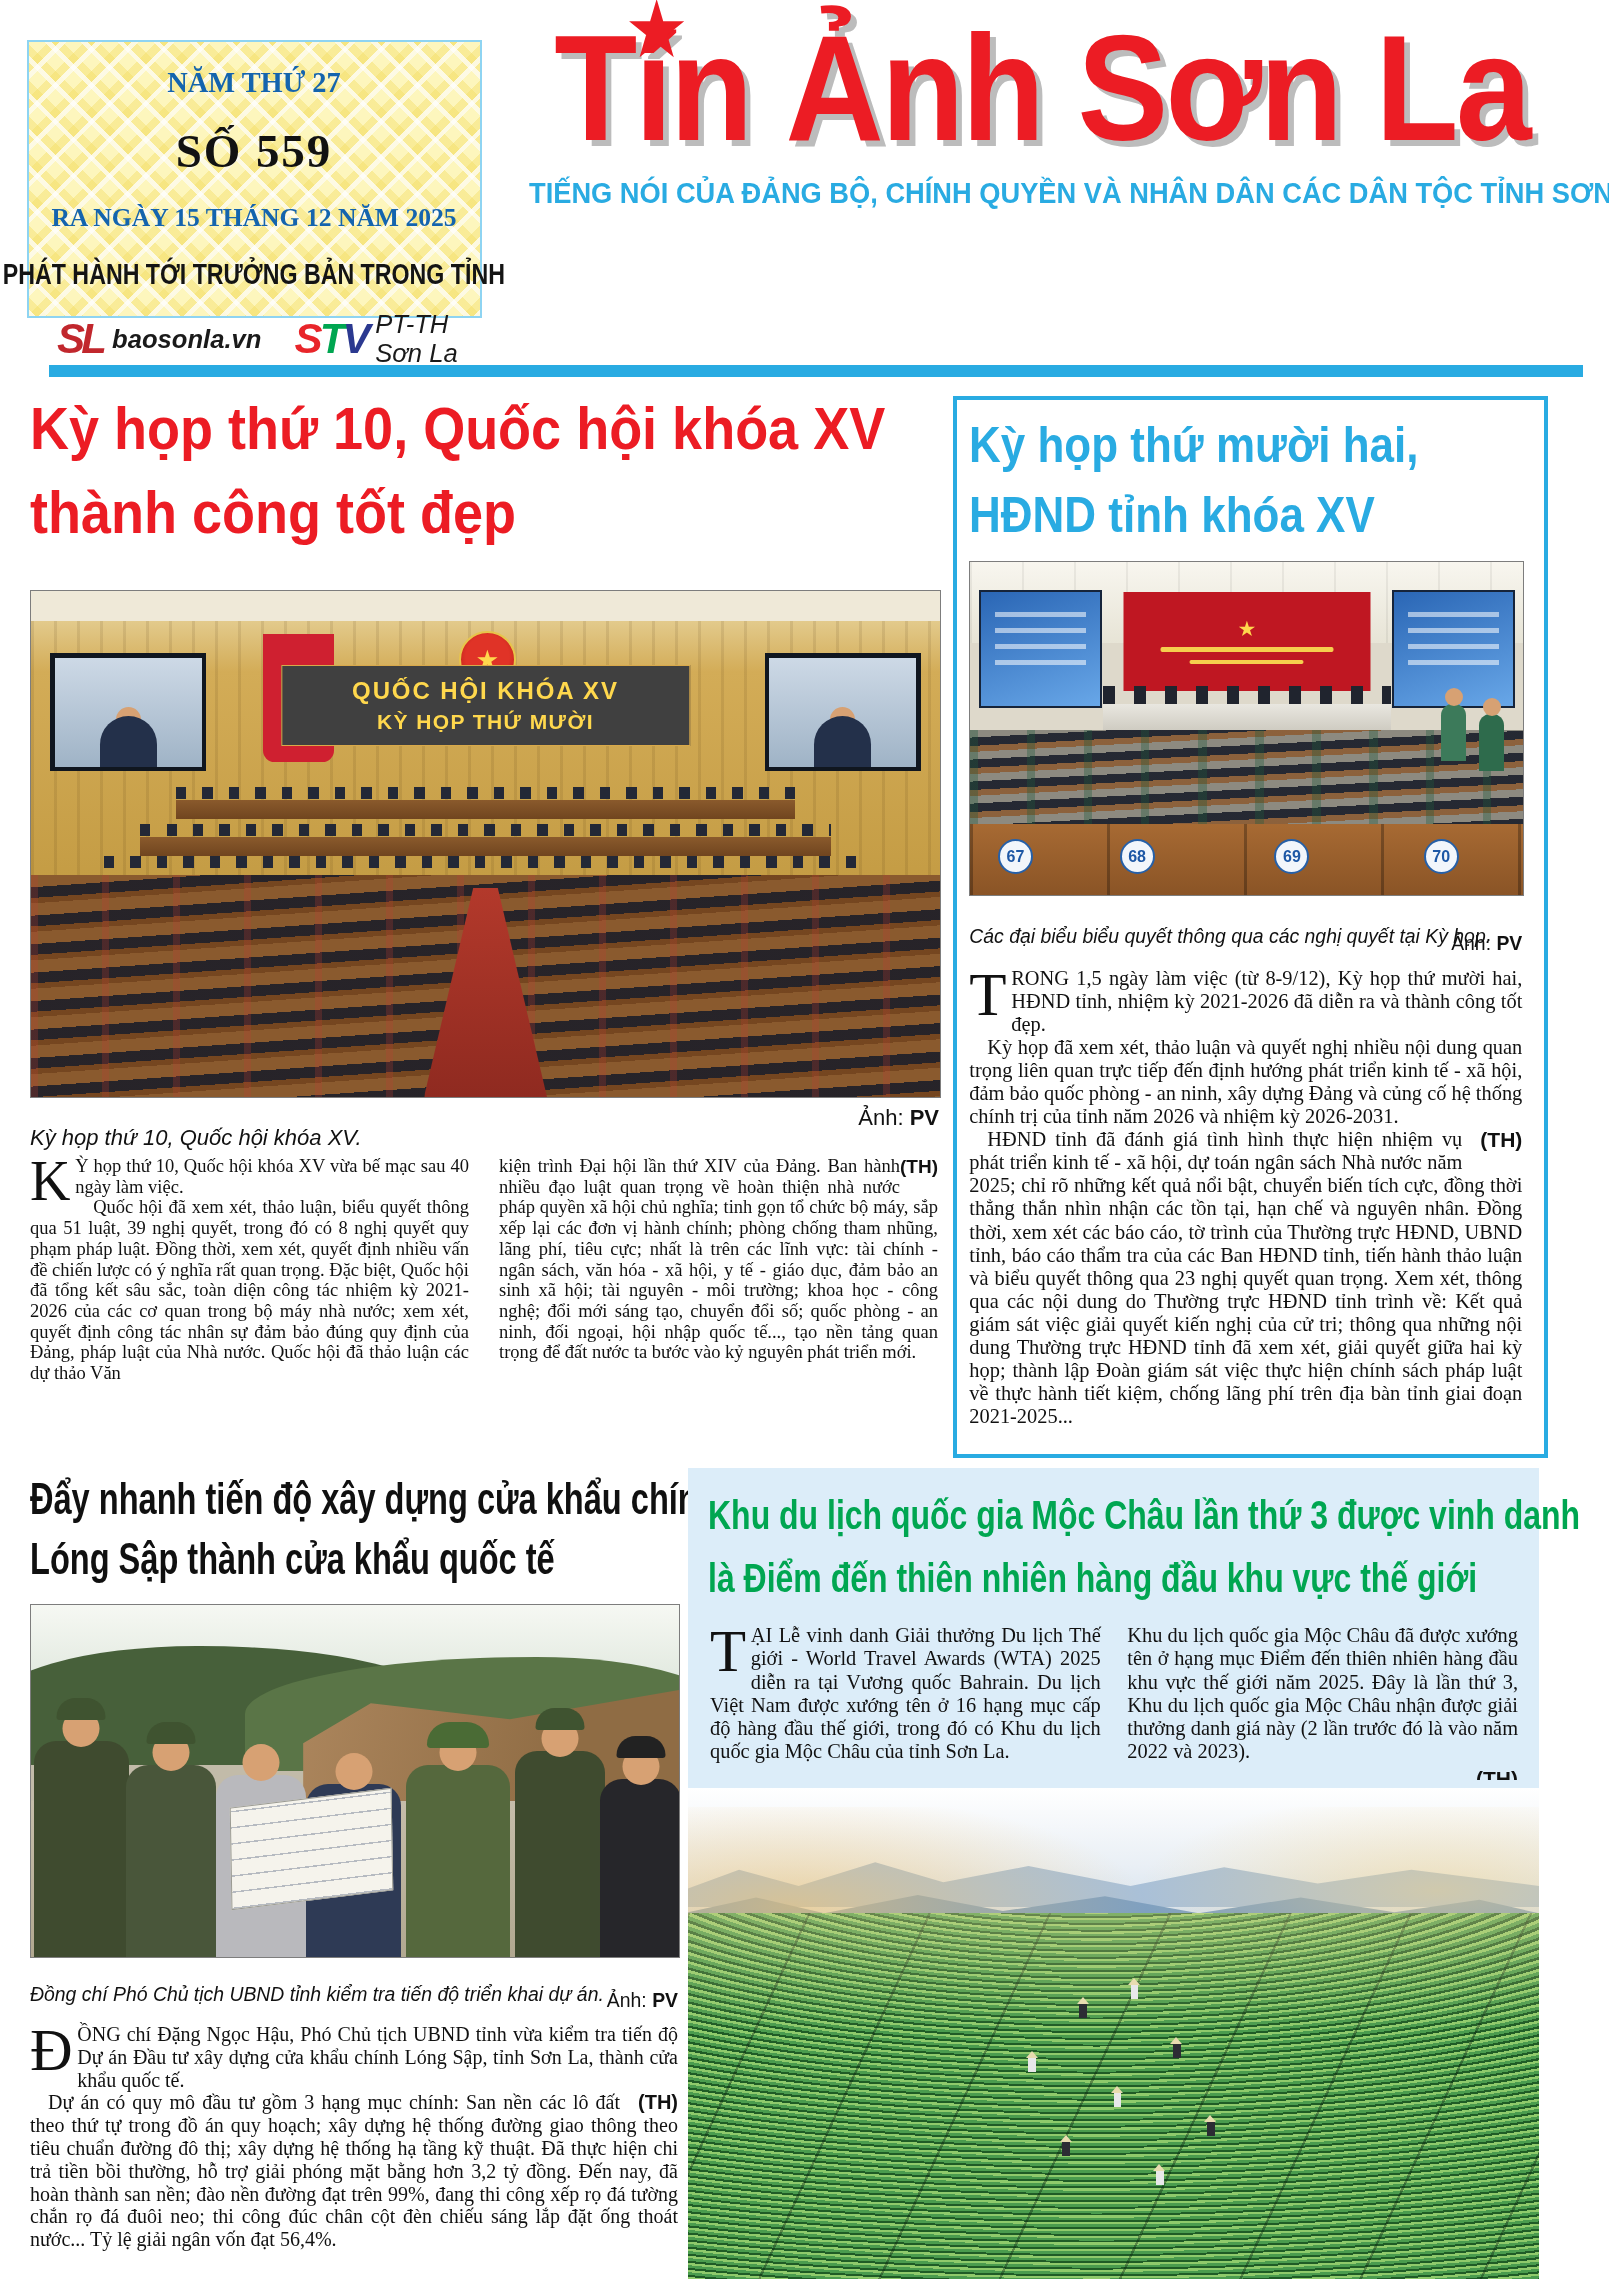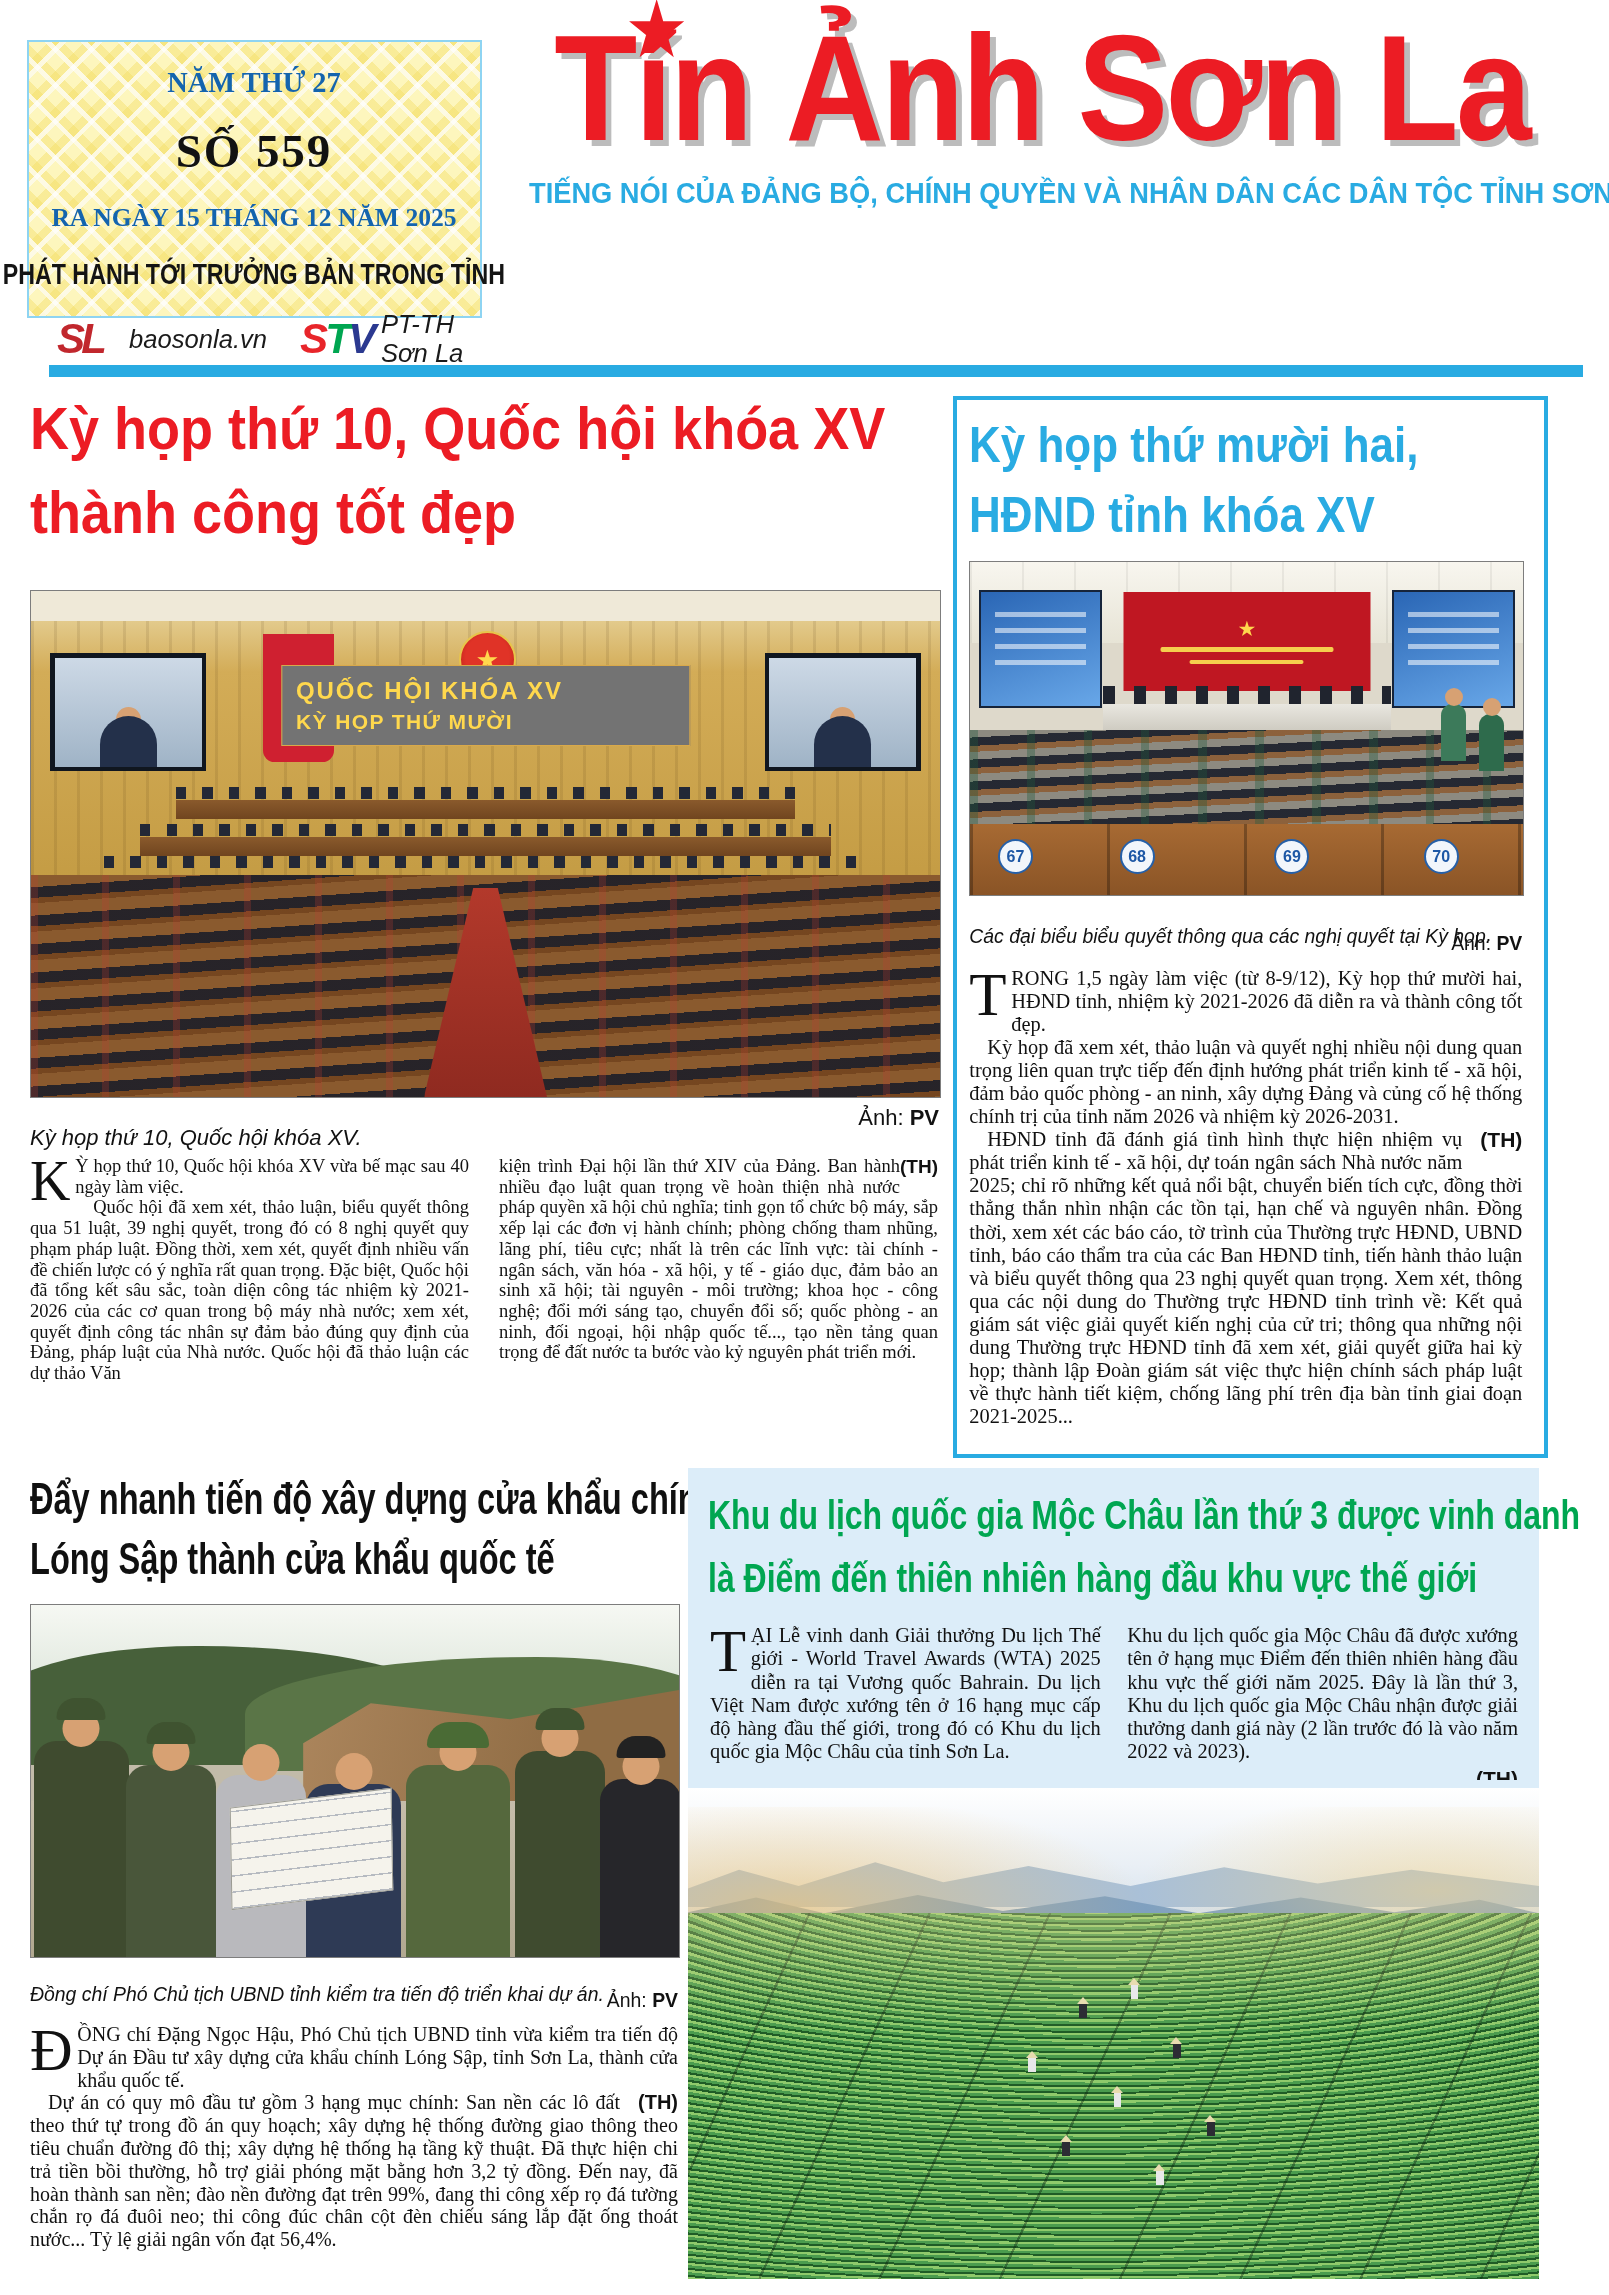--- a/index.html
+++ b/index.html
@@ -18,21 +18,21 @@
       repeating-linear-gradient(-45deg,rgba(243,220,96,.4) 0 12.8px,rgba(243,220,96,0) 12.8px 25.6px);
     display:flex;flex-direction:column;justify-content:space-evenly;align-items:center;text-align:center;}
   .ib-year{font-weight:bold;font-size:28.4px;color:#1464ae;}
   .ib-num{font-weight:bold;font-size:47px;color:#121212;letter-spacing:1.9px;}
   .ib-date{font-weight:bold;font-size:25.6px;color:#1464ae;}
   .ib-dist{font-family:"Liberation Sans",sans-serif;font-weight:bold;font-size:29px;color:#141414;}
 
   #logos{left:57px;top:317px;width:417px;height:44px;display:flex;align-items:center;
          font-family:"Liberation Sans",sans-serif;}
   .sl-logo{font-weight:bold;font-style:italic;font-size:42px;color:#c1272d;letter-spacing:-3.8px;line-height:1;}
-  .site{font-style:italic;font-size:25.6px;color:#1a1a1a;margin-left:26px;margin-right:33px;}
+  .site{font-style:italic;font-size:25.6px;color:#1a1a1a;margin-left:9px;margin-right:33px;font-weight:bold;}
   .stv-logo{font-weight:bold;font-style:italic;font-size:42px;letter-spacing:-2.8px;line-height:1;}
   .stv-s{color:#e8252a;} .stv-t{color:#00a651;} .stv-v{color:#2b3990;}
   .stv-label{font-style:italic;font-size:25.6px;color:#1a1a1a;margin-left:7.6px;}
 
   #masthead{left:493px;top:8.5px;width:1098px;text-align:center;}
   .mh-title{position:relative;display:inline-block;font-family:"Liberation Sans",sans-serif;
     font-weight:bold;font-size:151px;line-height:1.05;color:#ec1c24;letter-spacing:-2.8px;
     text-shadow:6.6px 5.7px 0 #bcbcbc;transform:scaleX(.9);transform-origin:50% 50%;white-space:nowrap;}
   .mh-star{position:absolute;left:82px;top:-16px;font-size:71px;color:#ec1c24;text-shadow:none;}
   .mh-agency{margin-top:12.3px;font-weight:bold;font-size:27.5px;color:#1b75bc;letter-spacing:1.4px;white-space:nowrap;}
@@ -59,21 +59,21 @@
   .qh-wall{position:absolute;inset:0;
     background-image:repeating-linear-gradient(90deg,rgba(60,35,5,.10) 0 2.8px,rgba(0,0,0,0) 2.8px 23px),
       linear-gradient(180deg,#ecdcab 0%,#d3ac57 16%,#c59d45 55%,#b78d3a 100%);}
   .qh-ceiling{position:absolute;left:0;right:0;top:0;height:30px;background:#efe9d8;}
   .qh-emblem{position:absolute;left:50%;top:40px;width:53px;height:53px;margin-left:-26.5px;border-radius:50%;
     background:radial-gradient(circle at 50% 45%,#e03327 55%,#a81a12);border:2.8px solid #e7c54b;
     display:flex;align-items:center;justify-content:center;color:#ffd84d;font-size:26.5px;}
   .qh-flag{position:absolute;left:50%;margin-left:-223px;top:43px;width:71px;height:128px;background:#cf2030;
     border-radius:0 0 11.4px 11.4px;display:flex;align-items:center;justify-content:center;color:#ffd84d;font-size:28.4px;}
   .qh-banner{position:absolute;left:50%;top:74px;transform:translateX(-50%);width:379px;padding:11.4px 14.2px;
-    background:#737373;border:1.4px solid #d9a94a;color:#ffd84d;
+    background:#404040;border:1.4px solid #d9a94a;text-align:center;color:#ffd84d;
     font-family:"Liberation Sans",sans-serif;font-weight:bold;}
   .qh-banner .b1{font-size:24px;letter-spacing:1.9px;}
   .qh-banner .b2{font-size:21px;letter-spacing:1.4px;margin-top:4.7px;}
   .qh-screen{position:absolute;top:62px;width:147px;height:109px;background:#10161f;padding:4.7px;}
   .qh-screen .scr{width:100%;height:100%;background:linear-gradient(180deg,#cdd9e6,#9fb3c6);position:relative;overflow:hidden;}
   .qh-screen .scr:after{content:"";position:absolute;left:50%;bottom:-6.6px;width:57px;height:57px;margin-left:-28.4px;
     border-radius:50% 50% 0 0;background:#23304a;box-shadow:0 -25px 0 -16px #d7a173;}
   .qh-screen.left{left:19px;} .qh-screen.right{right:19px;}
   .qh-tier{position:absolute;left:16%;right:16%;height:19px;background:linear-gradient(#8a5a2c,#70451f);}
   .qh-people{position:absolute;left:16%;right:16%;height:12.3px;

